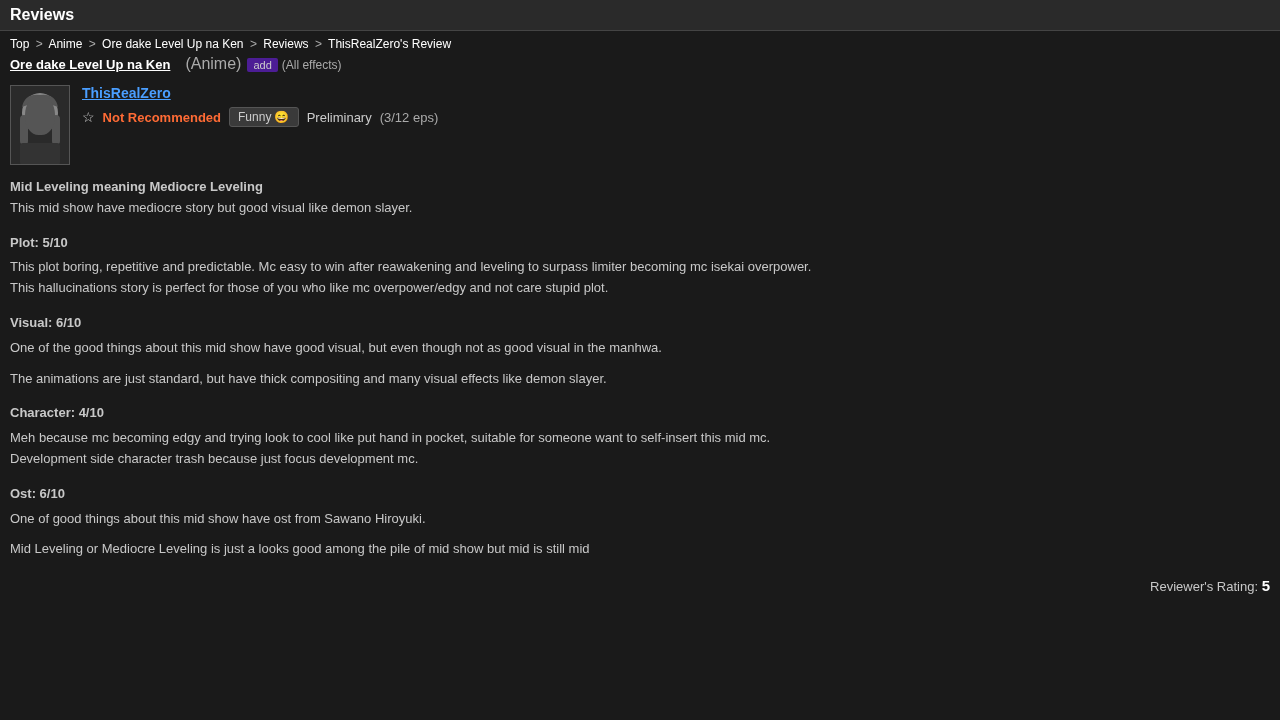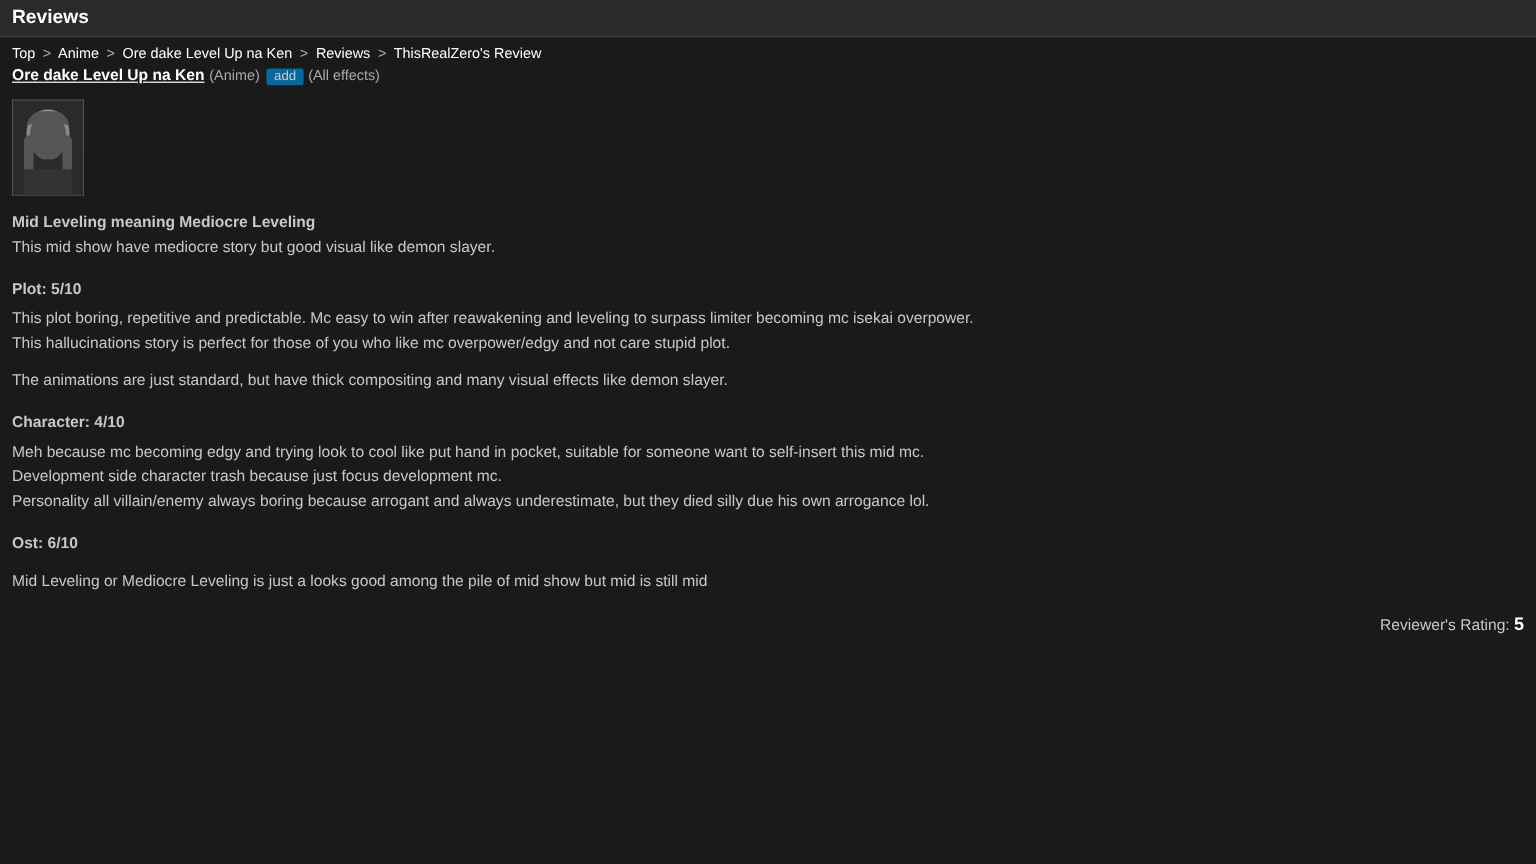--- a/index.html
+++ b/index.html
@@ -36,25 +36,25 @@
     #page-subtitle {
       padding: 2px 10px 8px 10px;
       font-size: 13px;
     }
     #page-subtitle .anime-title {
       color: #fff;
       font-weight: bold;
     }
     #page-subtitle .anime-type {
       color: #aaa;
-      font-size: 12px;
-      margin-left: 4px;
+      font-size: 16px;
+      margin-left: 15px;
     }
     #page-subtitle .add-btn {
-      background-color: #0369a1;
+      background-color: #4c1d95;
       color: #ccc;
       border: none;
       padding: 1px 6px;
       font-size: 11px;
       cursor: pointer;
       margin-left: 6px;
       border-radius: 2px;
     }
     #page-subtitle .all-reviews {
       color: #aaa;
@@ -206,48 +206,62 @@
 
           <path d="M25,38 Q30,41 35,38" stroke="#7a4a3a" stroke-width="1.5" fill="none"></path>
 
           <rect x="10" y="30" width="8" height="30" rx="4" fill="#555"></rect>
           <rect x="42" y="30" width="8" height="30" rx="4" fill="#555"></rect>
 
           <rect x="10" y="58" width="40" height="22" rx="3" fill="#333"></rect>
         </svg>
       </div>
     </div>
+    <div id="reviewer-info">
+      <a href="#" id="reviewer-name">ThisRealZero</a>
+      <div id="review-tags">
+        <span class="star-icon">☆</span>
+        <span class="not-recommended-badge">Not Recommended</span>
+        <span class="tag-funny">Funny 😄</span>
+        <span class="tag-preliminary">Preliminary</span>
+        <span class="tag-eps">(3/12 eps)</span>
+      </div>
+    </div>
   </div>
 
   <div id="review-body">
     <div class="review-paragraph">
       <strong>Mid Leveling meaning Mediocre Leveling</strong><br>
       <span>This mid show have mediocre story but good visual like demon slayer.</span>
     </div>
 
     <div class="review-paragraph">
       <span class="review-section-title">Plot: 5/10</span>
       <span>This plot boring, repetitive and predictable. Mc easy to win after reawakening and leveling to surpass limiter becoming mc isekai overpower.</span><br>
       <span>This hallucinations story is perfect for those of you who like mc overpower/edgy and not care stupid plot.</span>
     </div>
 
+    <div class="review-paragraph">
+      <span class="review-section-title">Visual: 6/10</span>
+      <span>One of the good things about this mid show have good visual, but even though not as good visual in the manhwa.</span>
+    </div>
 
     <div class="review-paragraph">
       <span>The animations are just standard, but have thick compositing and many visual effects like demon slayer.</span>
     </div>
 
     <div class="review-paragraph">
       <span class="review-section-title">Character: 4/10</span>
       <span>Meh because mc becoming edgy and trying look to cool like put hand in pocket, suitable for someone want to self-insert this mid mc.</span><br>
       <span>Development side character trash because just focus development mc.</span><br>
-      <span>Personality all villain/enemy always boring because arrogant and always underestimate, but they died silly due his own arrogance lol.</span>
     </div>
 
     <div class="review-paragraph">
       <span class="review-section-title">Ost: 6/10</span>
+      <span>One of good things about this mid show have ost from Sawano Hiroyuki.</span>
     </div>
 
     <div class="review-paragraph">
       <span>Mid Leveling or Mediocre Leveling is just a looks good among the pile of mid show but mid is still mid</span>
     </div>
 
     <div class="reviewer-rating">
       <span>Reviewer's Rating:</span>
       <strong>5</strong>
     </div>

